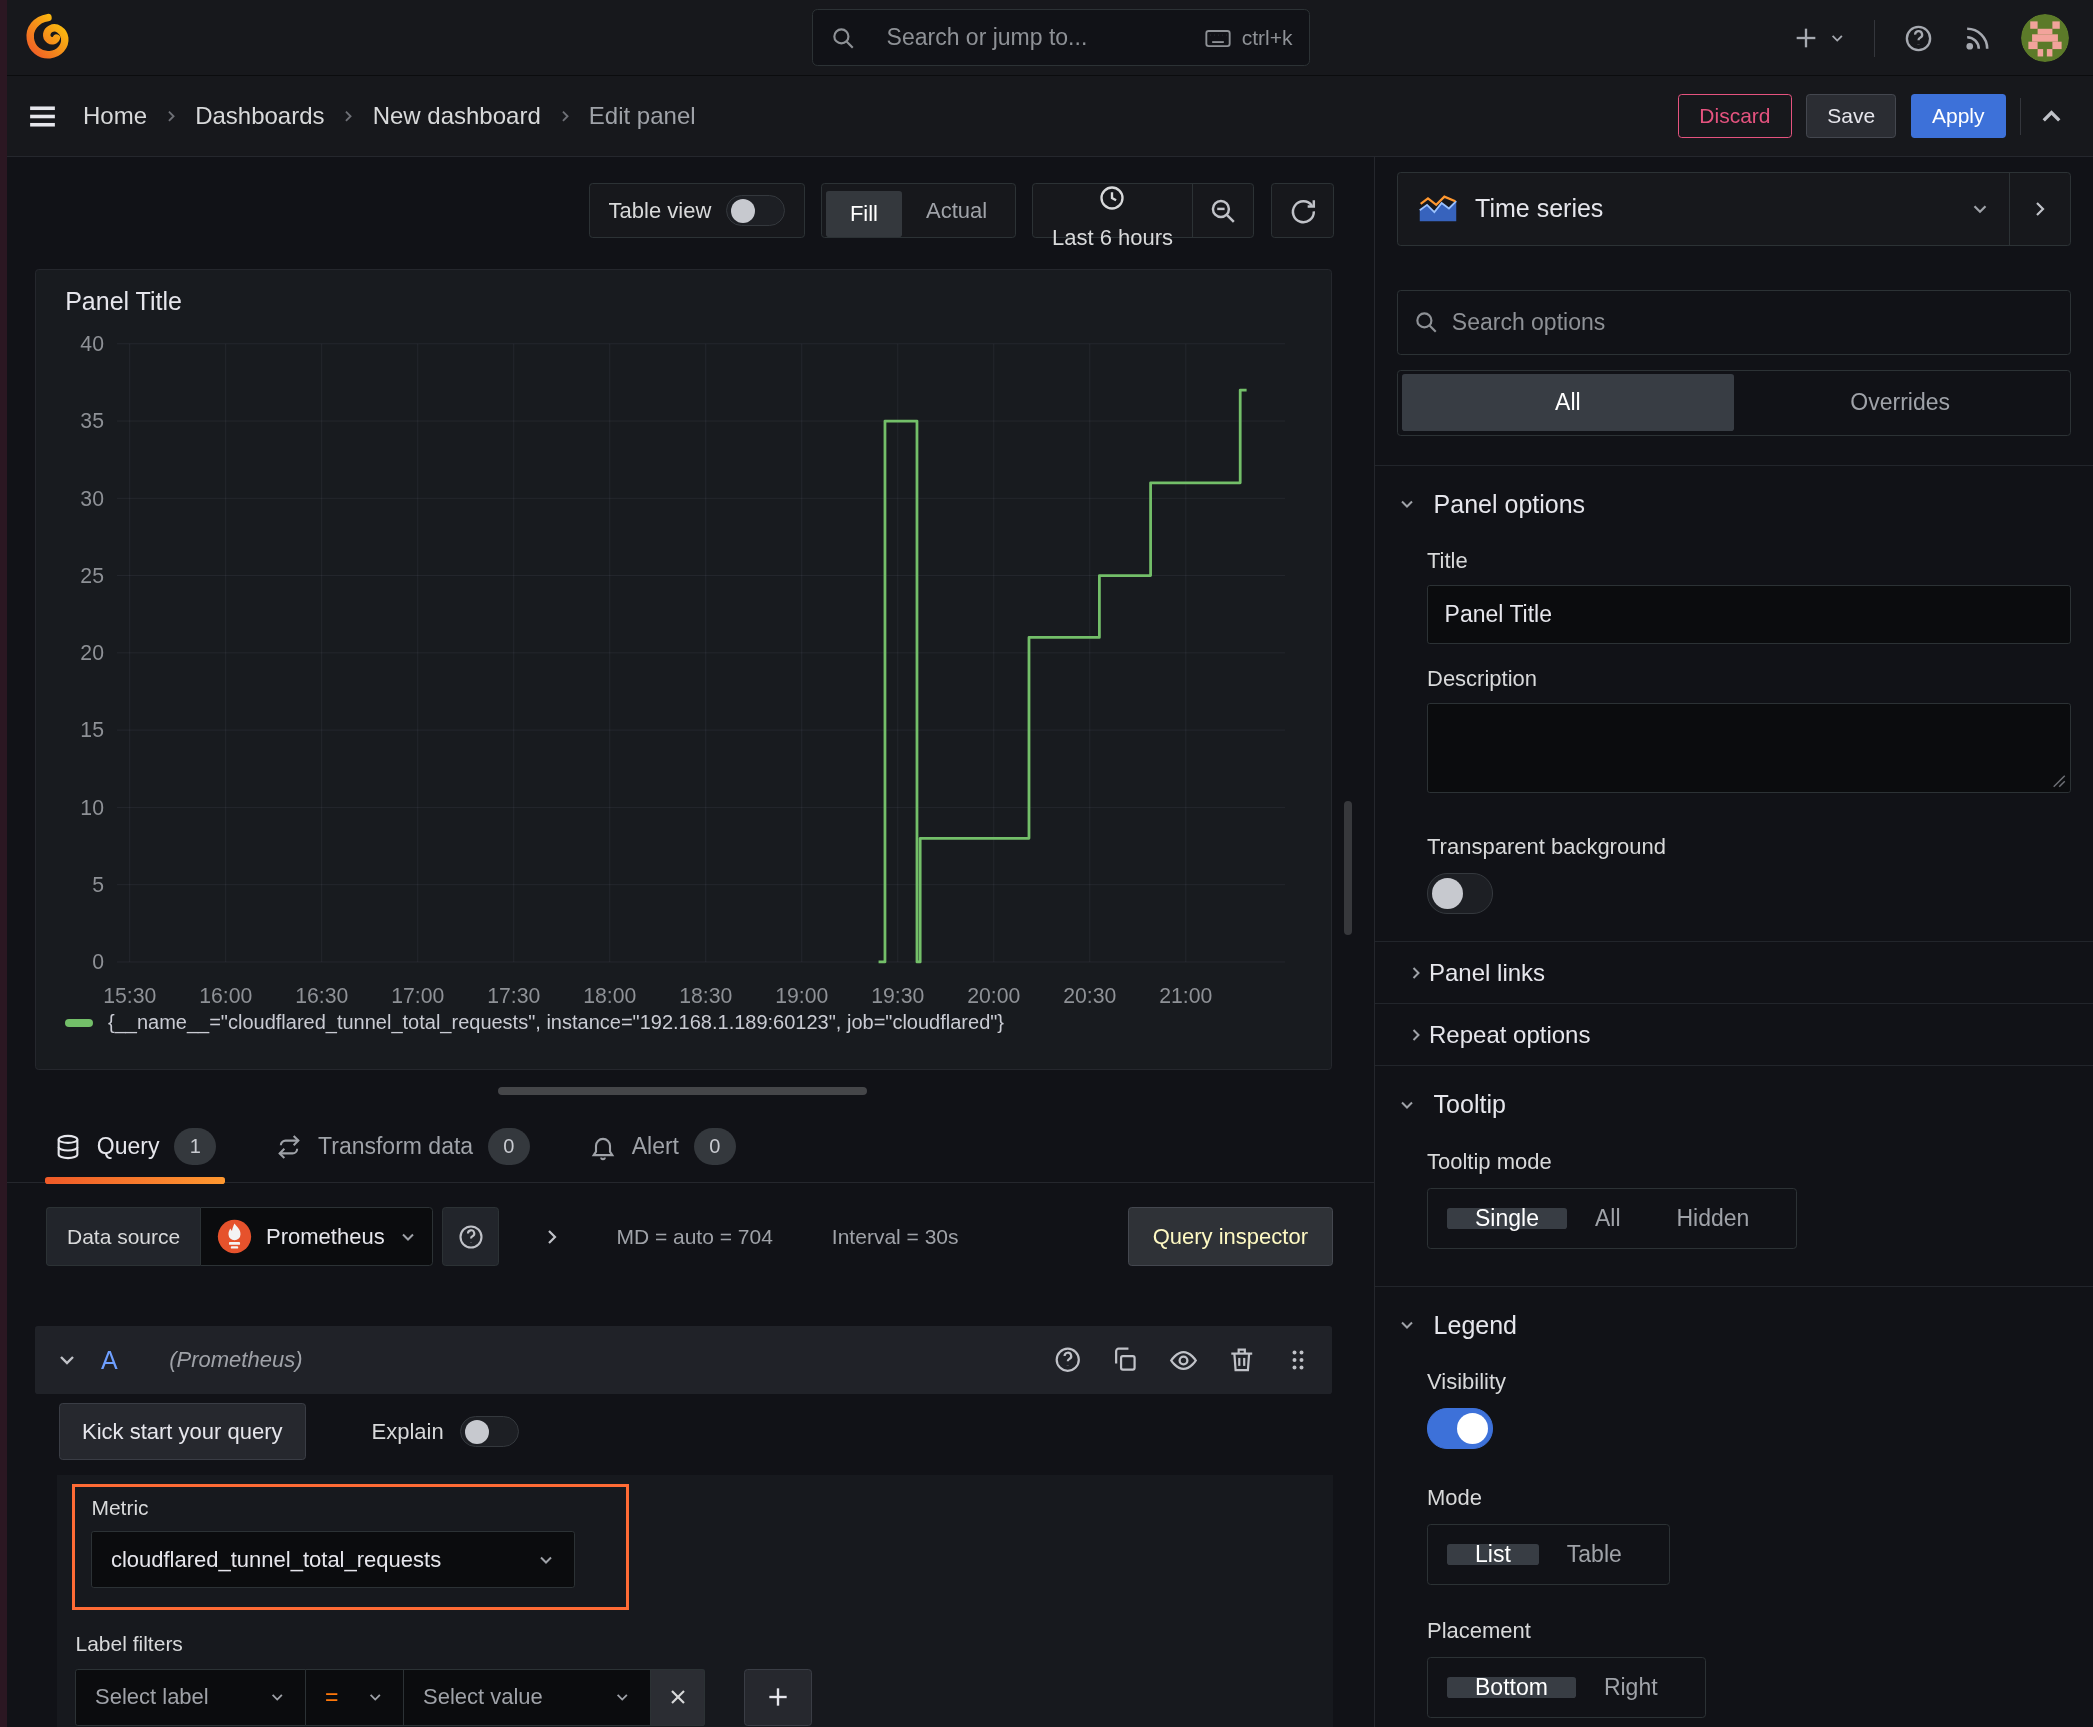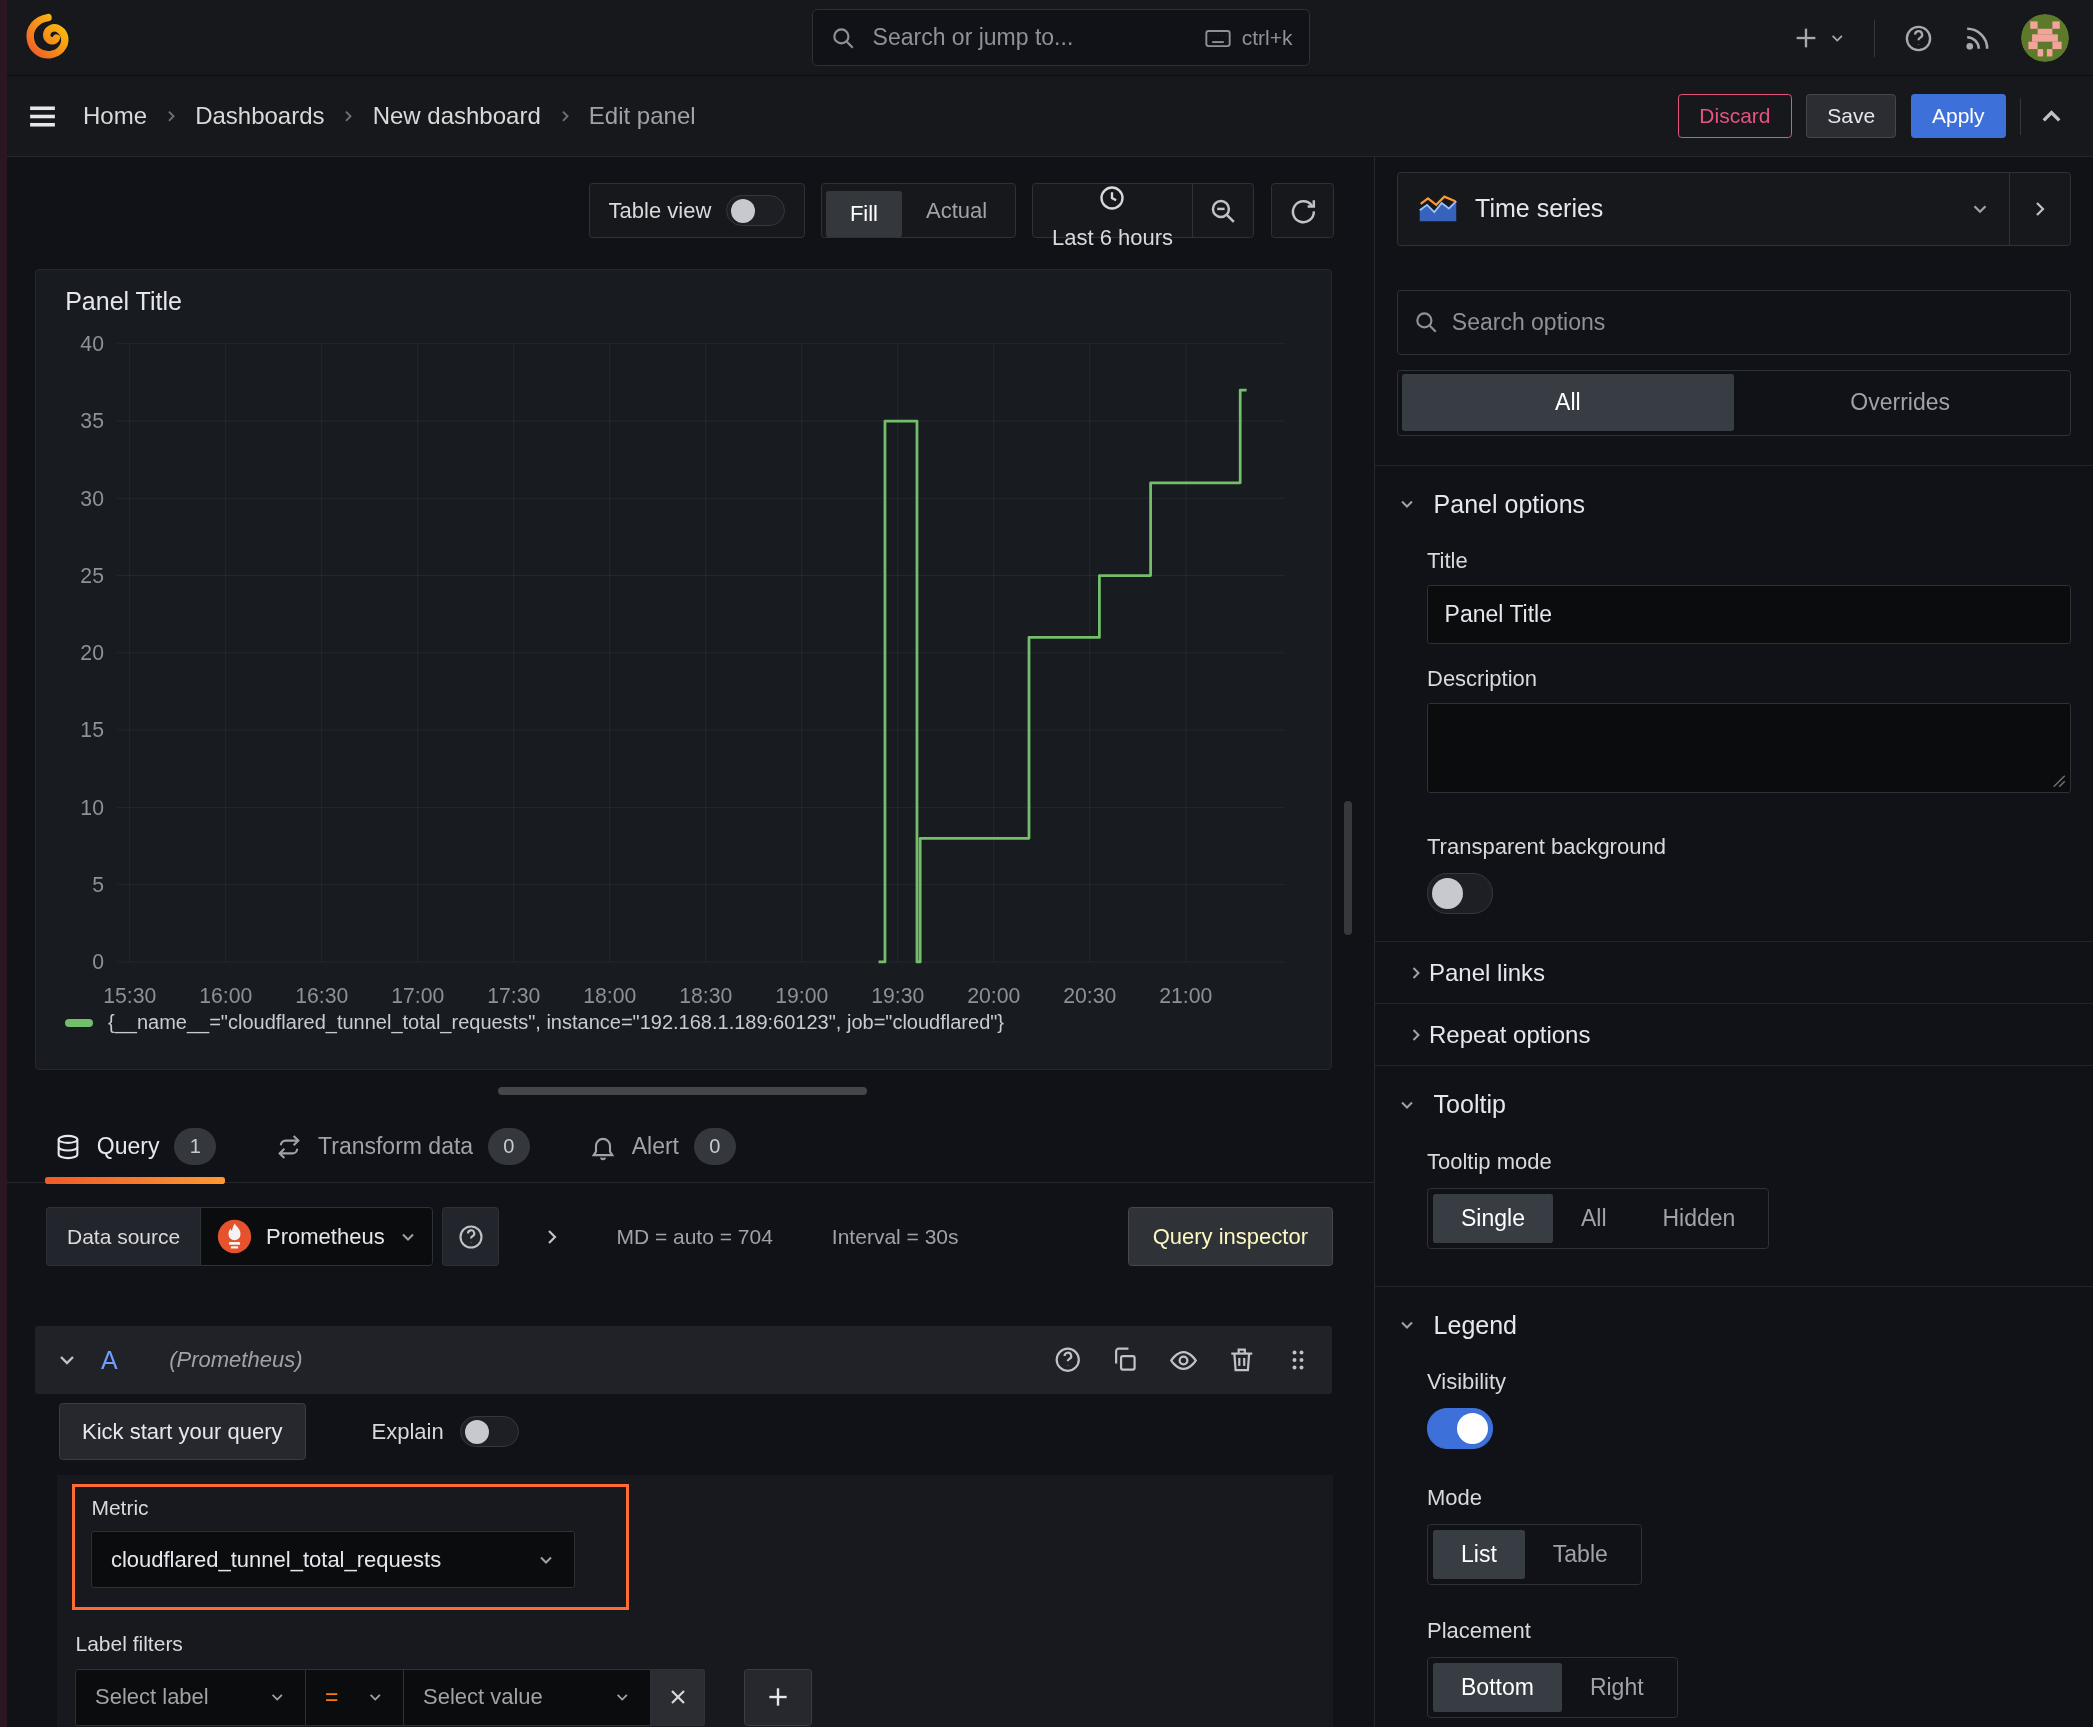--- a/index.html
+++ b/index.html
@@ -11,21 +11,21 @@
 
   
   .edge-strip{position:absolute;left:0;top:0;bottom:0;width:7.4px;background:#2b1722;z-index:60;}
 
   
   .topbar{position:absolute;top:0;left:0;right:0;height:76px;background:#17181c;
           border-bottom:0.9px solid #0b0c0e;display:flex;align-items:center;z-index:40;}
   .logo{margin-left:22px;}
   .top-search{position:absolute;left:812px;top:9.2px;width:498px;height:57px;background:#111217;
               border:0.9px solid #2c3235;border-radius:5.5px;display:flex;align-items:center;
-              padding:0 16.6px;gap:17px;color:#8e9196;font-size:23px;}
+              padding:0 16.6px;gap:31px;color:#8e9196;font-size:23px;}
   .top-search .spacer{flex:1;}
   .shortcut{display:flex;align-items:center;gap:9.2px;color:#8e9196;font-size:21px;}
   .top-right{position:absolute;right:24px;top:0;height:76px;display:flex;align-items:center;gap:28px;color:#a6a9b0;}
   .top-divider{width:0.9px;height:37px;background:#34363c;}
   .avatar{width:48px;height:48px;border-radius:50%;overflow:hidden;}
 
   
   .subbar{position:absolute;top:76px;left:0;right:0;height:81px;background:#17181c;
           border-bottom:0.9px solid #25272d;display:flex;align-items:center;padding:0 26px;z-index:39;}
   .crumbs{display:flex;align-items:center;gap:14.8px;margin-left:24px;font-size:24px;}
@@ -153,21 +153,21 @@
   .sb-divider{height:0.9px;background:#22252b;margin-top:29.5px;}
   .sec-head{display:flex;align-items:center;gap:16.6px;padding:24px 22px 0;font-size:25px;color:#e6e6ec;}
   .fld-label{margin:29.5px 0 0 52px;font-size:22px;color:#d8d9da;}
   .fld-input{margin:11px 22px 0 52px;height:59px;background:#0b0c0e;border:0.9px solid #2c3235;border-radius:2.8px;
              display:flex;align-items:center;padding:0 16.6px;font-size:23px;color:#e6e6ec;}
   .fld-textarea{margin:11px 22px 0 52px;height:90px;background:#0b0c0e;border:0.9px solid #2c3235;border-radius:2.8px;
                 position:relative;}
   .resize-h{position:absolute;right:3.7px;bottom:3.7px;color:#6e7076;}
   .sb-toggle{margin:13px 0 0 52px;}
   .collapse-row{display:flex;align-items:center;gap:3px;padding:0 31px;height:61px;font-size:24px;color:#e6e6ec;}
-  .sb-seg{margin:13px 0 0 52px;display:inline-flex;border:0.9px solid #2c3235;border-radius:3.7px;padding:5px;height:61px;}
+  .sb-seg{margin:13px 0 0 52px;display:inline-flex;border:0.9px solid #2c3235;border-radius:3.7px;padding:19px;height:61px;}
   .sb-seg .opt{display:flex;align-items:center;padding:0 28px;border-radius:2.8px;color:#9fa2a8;font-size:23px;}
   .sb-seg .opt.active{background:#383d44;color:#ffffff;}
 </style>
 </head>
 <body>
 
 <div class="app">
   <div class="edge-strip"></div>
 
   <div class="topbar">

